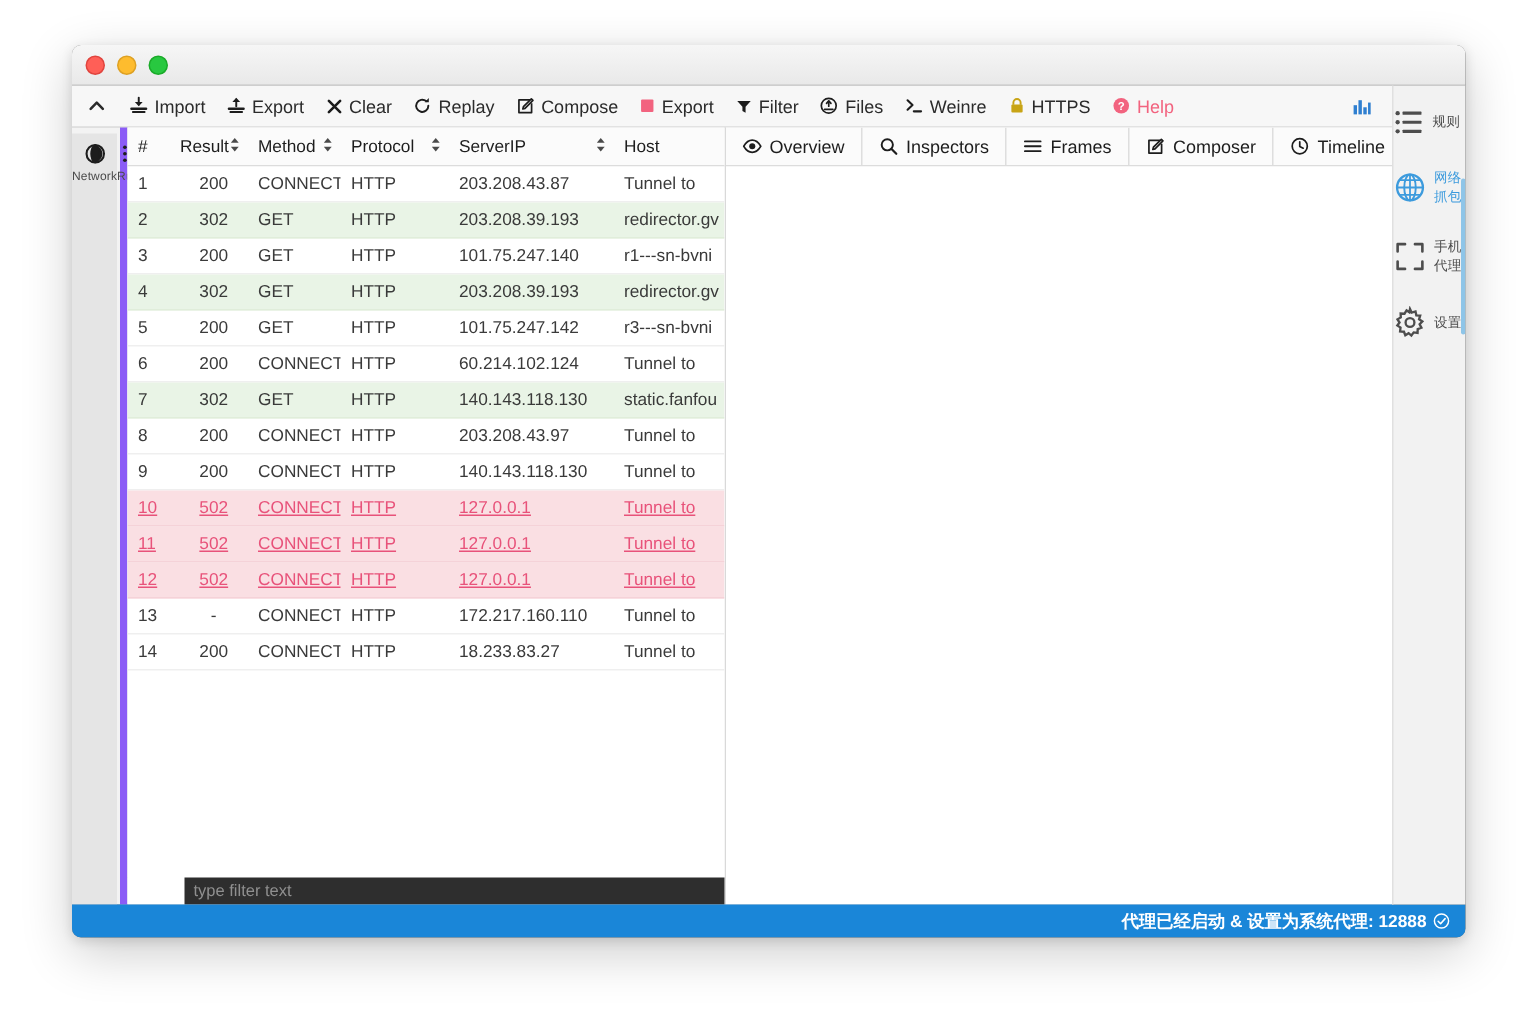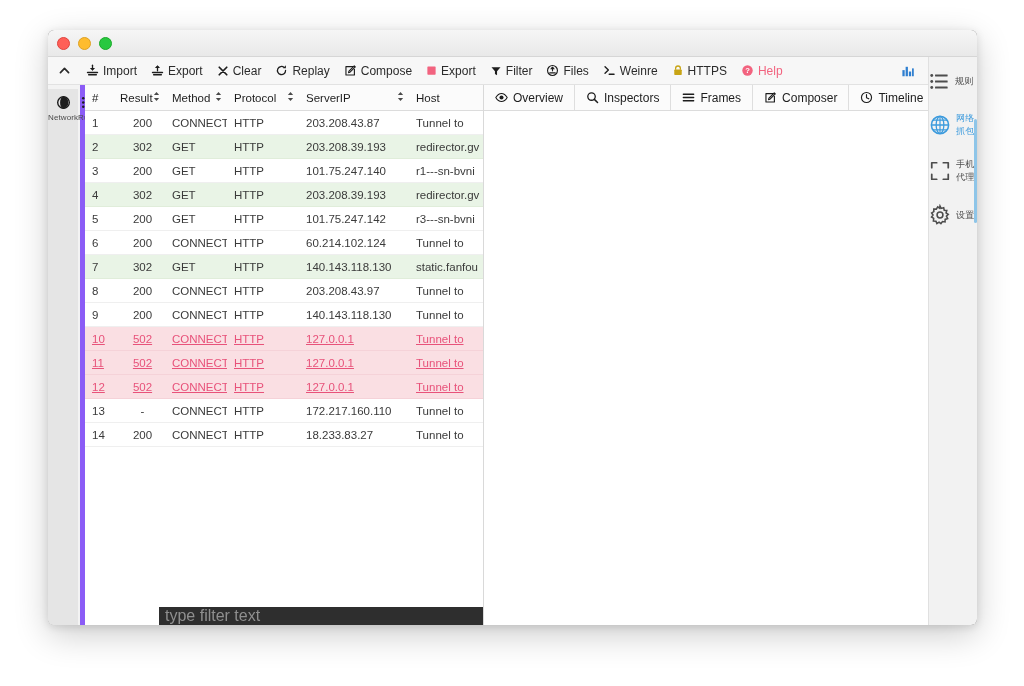--- a/index.html
+++ b/index.html
@@ -108,24 +108,23 @@
   .c-host{flex:1 1 auto;padding-left:7px;min-width:0;}
 
   
   .filterwrap{
     flex:0 0 18px;height:18px;background:#fff;
     display:flex;align-items:stretch;
     padding-left:38px;box-sizing:border-box;
   }
   .filterinput{
     flex:1 1 auto;background:#2e2e2e;color:#9b9b9b;
-    font-size:16px;display:flex;align-items:center;padding-left:6px;
+    font-size:11px;display:flex;align-items:center;padding-left:6px;
     border:none;outline:none;
     font-family:"Liberation Sans", sans-serif;
-    margin-left:36px;
   }
   .filterinput::placeholder{color:#8f8f8f;}
 
   
   .rightpane{flex:1 1 auto;display:flex;flex-direction:column;min-width:0;background:#fff;}
   .tabs{
     height:25px;flex:0 0 25px;background:#fbfbfb;
     border-bottom:1px solid #dcdcdc;
     display:flex;align-items:stretch;overflow:hidden;
   }
@@ -643,14 +642,23 @@
           </svg>
         </span>
         <span class="rlabel">设置</span>
       </div>
 
       <div class="rrail-scroll"></div>
     </div>
 
   </div>
 
+  <div class="statusbar">
+    <span>代理已经启动 &amp; 设置为系统代理: 12888</span>
+    <span class="ico">
+      <svg width="12" height="12" viewBox="0 0 16 16">
+        <circle cx="8" cy="8" r="6.3" fill="none" stroke="#ffffff" stroke-width="1.3"></circle>
+        <path d="M5 8.2 L7.2 10.4 L11.2 5.9" fill="none" stroke="#ffffff" stroke-width="1.4" stroke-linecap="round" stroke-linejoin="round"></path>
+      </svg>
+    </span>
+  </div>
 
 </div>
 
 </body></html>

